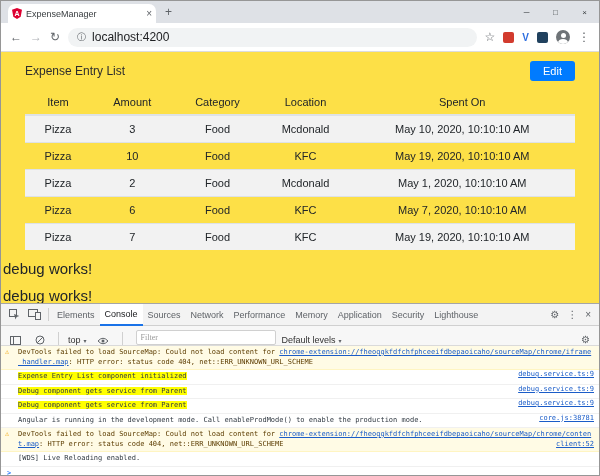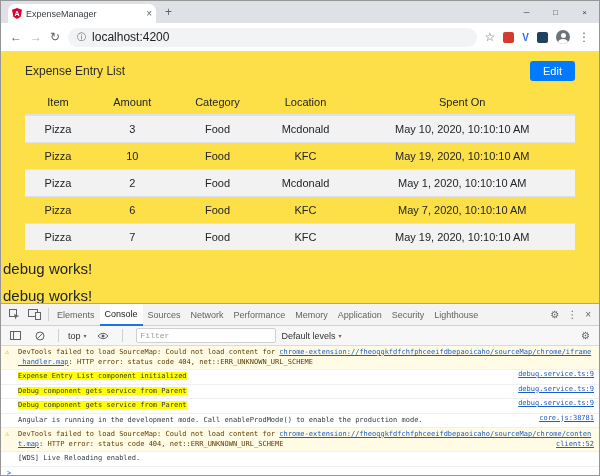--- a/index.html
+++ b/index.html
@@ -44,24 +44,24 @@
 
   
   .devtools{flex:1;border-top:1px solid #a5a5a5;display:flex;flex-direction:column;background:#fff;min-height:0}
   .dt-tabbar{height:21px;background:#f3f3f3;border-bottom:1px solid #d0d0d0;display:flex;align-items:center;padding:0 4px;flex:none}
   .dt-icon{display:flex;align-items:center;padding:0 4px}
   .dt-sep{width:1px;height:13px;background:#d0d0d0;margin:0 3px}
   .dt-tab{font-size:9px;color:#5f6368;padding:0 5px;height:20px;line-height:20px;white-space:nowrap}
   .dt-tab.active{color:#202124;border-bottom:2px solid #1a73e8;background:#fff}
   .dt-right{margin-left:auto;display:flex;align-items:center}
   .gear{font-size:10px;color:#5f6368;padding:0 4px;line-height:10px}
-  .dt-toolbar{height:19px;background:#f7f7f7;border-bottom:1px solid #dadada;display:flex;align-items:center;padding:0 5px;gap:6px;flex:none}
+  .dt-toolbar{height:19px;background:#f7f7f7;border-bottom:1px solid #dadada;display:flex;align-items:flex-end;padding:0 5px;gap:6px;flex:none}
   .dd{font-size:9px;color:#333;display:flex;align-items:center;gap:3px;white-space:nowrap}
   .caret{font-size:6px;color:#5f6368}
-  .filter-input{width:130px;height:13px;border:1px solid #d0d0d0;border-radius:2px;font-size:8px;padding:0 4px;font-family:Liberation Mono, monospace;background:#fff;color:#333;margin-left:4px}
+  .filter-input{width:130px;height:13px;border:1px solid #d0d0d0;border-radius:2px;font-size:8px;padding:0 4px;font-family:Liberation Serif, serif;background:#fff;color:#333;margin-left:4px}
   .filter-input::placeholder{color:#9a9a9a}
 
   
   .console{flex:1;font-family:"DejaVu Sans Mono",monospace;font-size:7px;color:#303942;overflow:hidden;min-height:0}
   .crow{position:relative;padding:2px 5px 2px 17px;border-bottom:1px solid #f0f0f0;line-height:9.5px}
   .crow.warn{background:#fffbe5;border-color:#fff5c2;color:#5c3c00}
   .cicon{position:absolute;left:4px;top:2px;color:#f2a60d;font-size:7px;line-height:9.5px}
   .cmsg{display:block;word-break:break-all}
   .cmsg.pad{margin-right:80px}
   .hl{background:#ffff00}

